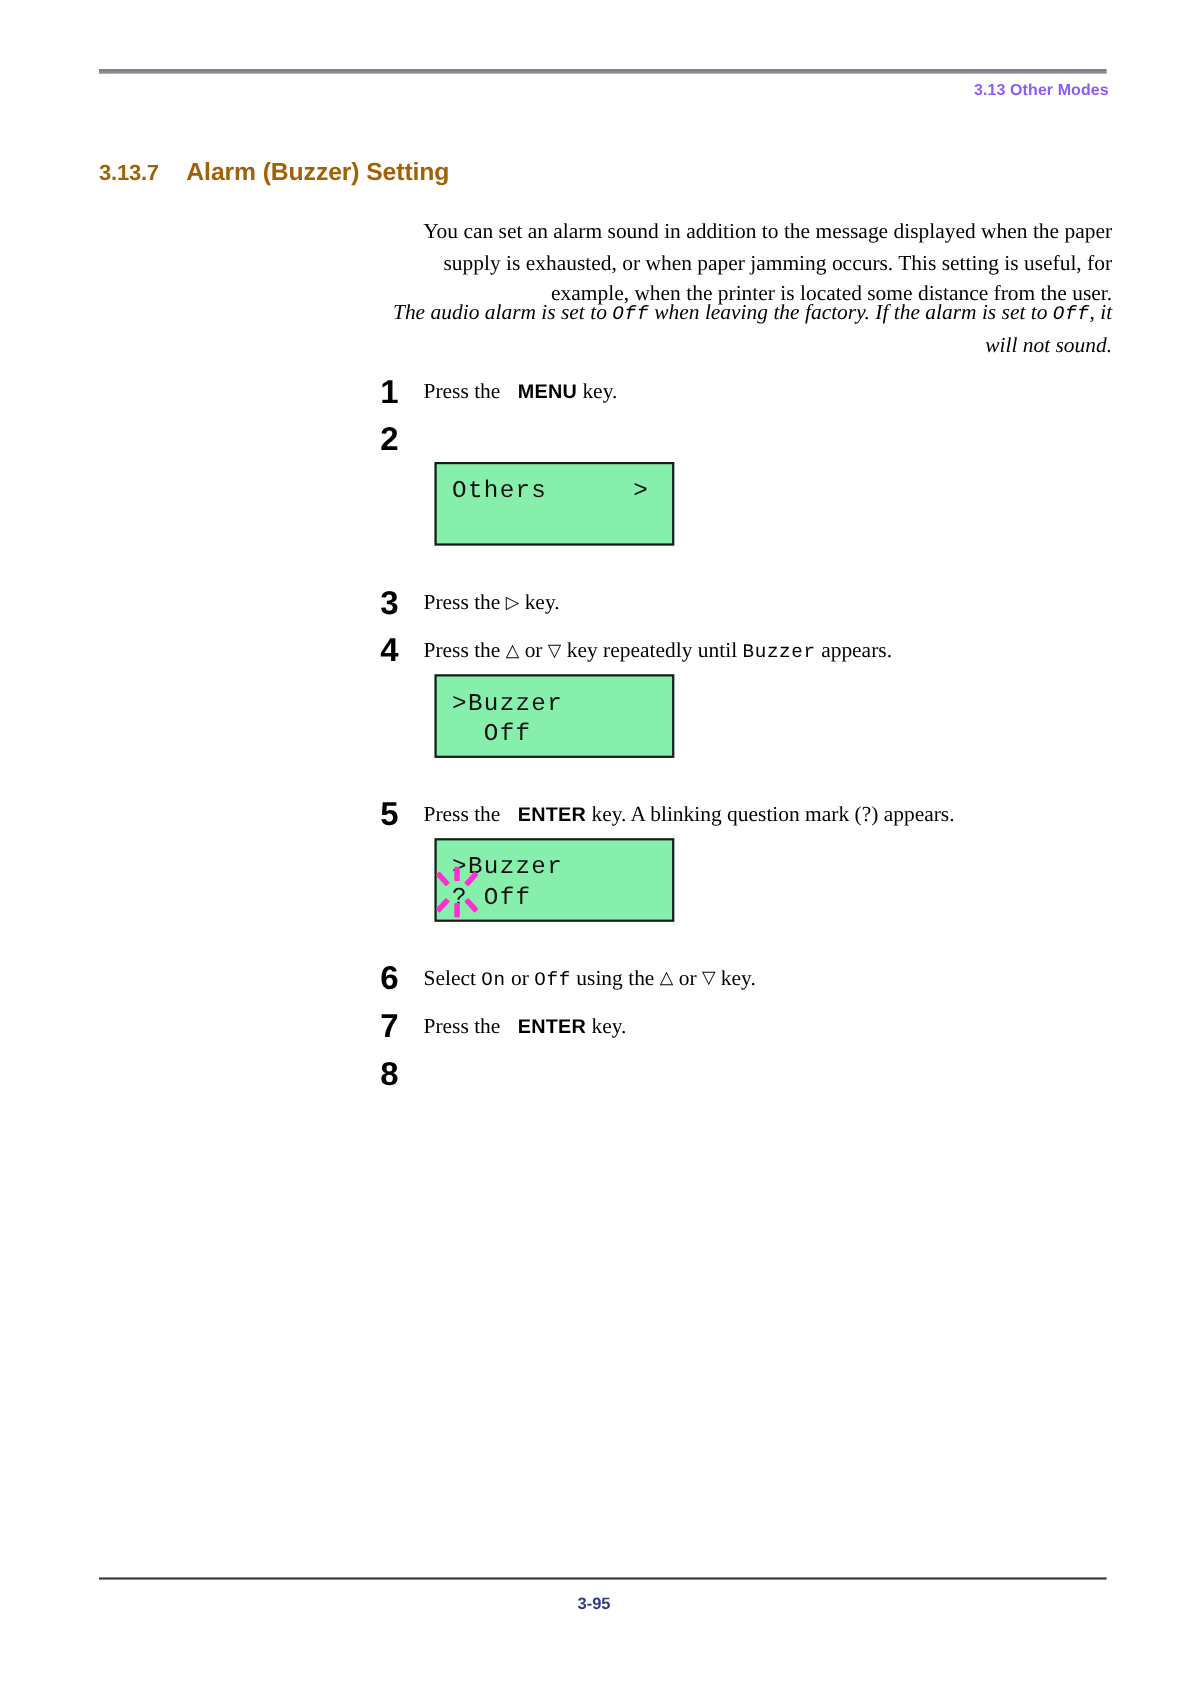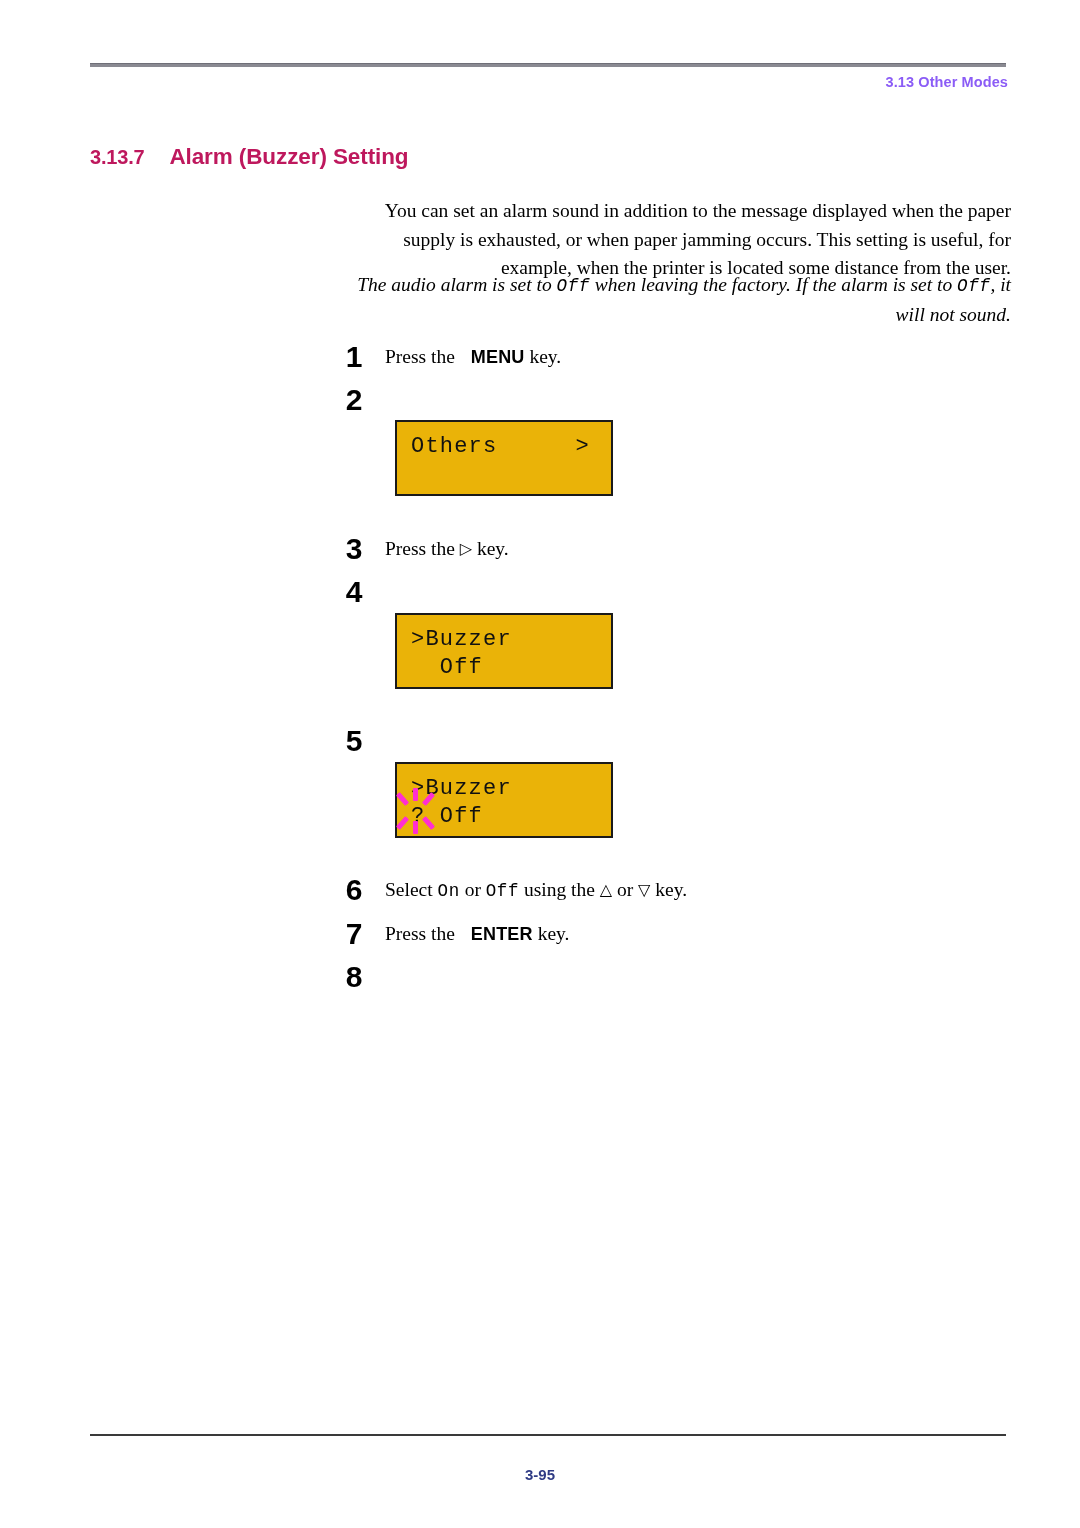--- a/index.html
+++ b/index.html
@@ -38,21 +38,21 @@
     white-space: nowrap;
   }
 
   
   #section-heading {
     position: absolute;
     left: 90px;
     top: 144px;
     font-family: "Liberation Sans", "DejaVu Sans", sans-serif;
     font-weight: bold;
-    color: #be185d;
+    color: #a16207;
     white-space: nowrap;
   }
   #section-heading .sec-num {
     font-size: 20px;
     letter-spacing: -0.2px;
   }
   #section-heading .sec-title {
     font-size: 22.5px;
     margin-left: 25px;
     letter-spacing: -0.1px;
@@ -126,21 +126,21 @@
   #step-7 { top: 917px; }
   #step-8 { top: 960px; }
 
   
   .lcd {
     position: absolute;
     left: 395px;
     width: 218px;
     height: 76px;
     border: 2px solid #1a1a1a;
-    background: #eab308;
+    background: #86efac;
     box-sizing: border-box;
     font-family: "Liberation Mono", "DejaVu Sans Mono", monospace;
     font-size: 22px;
     letter-spacing: 1.2px;
     color: #111;
   }
   .lcd-line {
     position: absolute;
     left: 14px;
     height: 30px;
@@ -193,21 +193,20 @@
   #footer-page {
     position: absolute;
     left: 0;
     top: 1450px;
     width: 1080px;
     text-align: center;
     font-family: "Liberation Sans", "DejaVu Sans", sans-serif;
     font-weight: bold;
     font-size: 15px;
     color: #2f3b85;
-    margin-top: 16px;
   }
 </style>
 </head>
 <body>
 
 <div id="header-rule"></div>
 <div id="header-title">3.13 Other Modes</div>
 
 <div id="section-heading">
   <span class="sec-num">3.13.7</span><span class="sec-title">Alarm (Buzzer) Setting</span>
@@ -231,29 +230,31 @@
   <div class="lcd-right" style="top:10px;">&gt;</div>
 </div>
 
 <div class="step" id="step-3">
   <div class="step-num">3</div>
   <div class="step-text"><span>Press the </span><span class="tri">▷</span><span> key.</span></div>
 </div>
 
 <div class="step" id="step-4">
   <div class="step-num">4</div>
+  <div class="step-text"><span>Press the </span><span class="tri">△</span><span> or </span><span class="tri">▽</span><span> key repeatedly until </span><span class="mono">Buzzer</span><span> appears.</span></div>
 </div>
 
 <div class="lcd" id="lcd-buzzer-off">
   <div class="lcd-line row1">&gt;Buzzer</div>
   <div class="lcd-line row2">  Off</div>
 </div>
 
 <div class="step" id="step-5">
   <div class="step-num">5</div>
+  <div class="step-text"><span>Press the </span><span class="kbd">ENTER</span><span> key. A blinking question mark (?) appears.</span></div>
 </div>
 
 <div class="lcd" id="lcd-buzzer-query">
   <div class="lcd-line row1">&gt;Buzzer</div>
   <div class="lcd-line row2">? Off</div>
   <div class="blink-marks">
     <span class="ray top"></span>
     <span class="ray bottom"></span>
     <span class="ray tl"></span>
     <span class="ray tr"></span>

